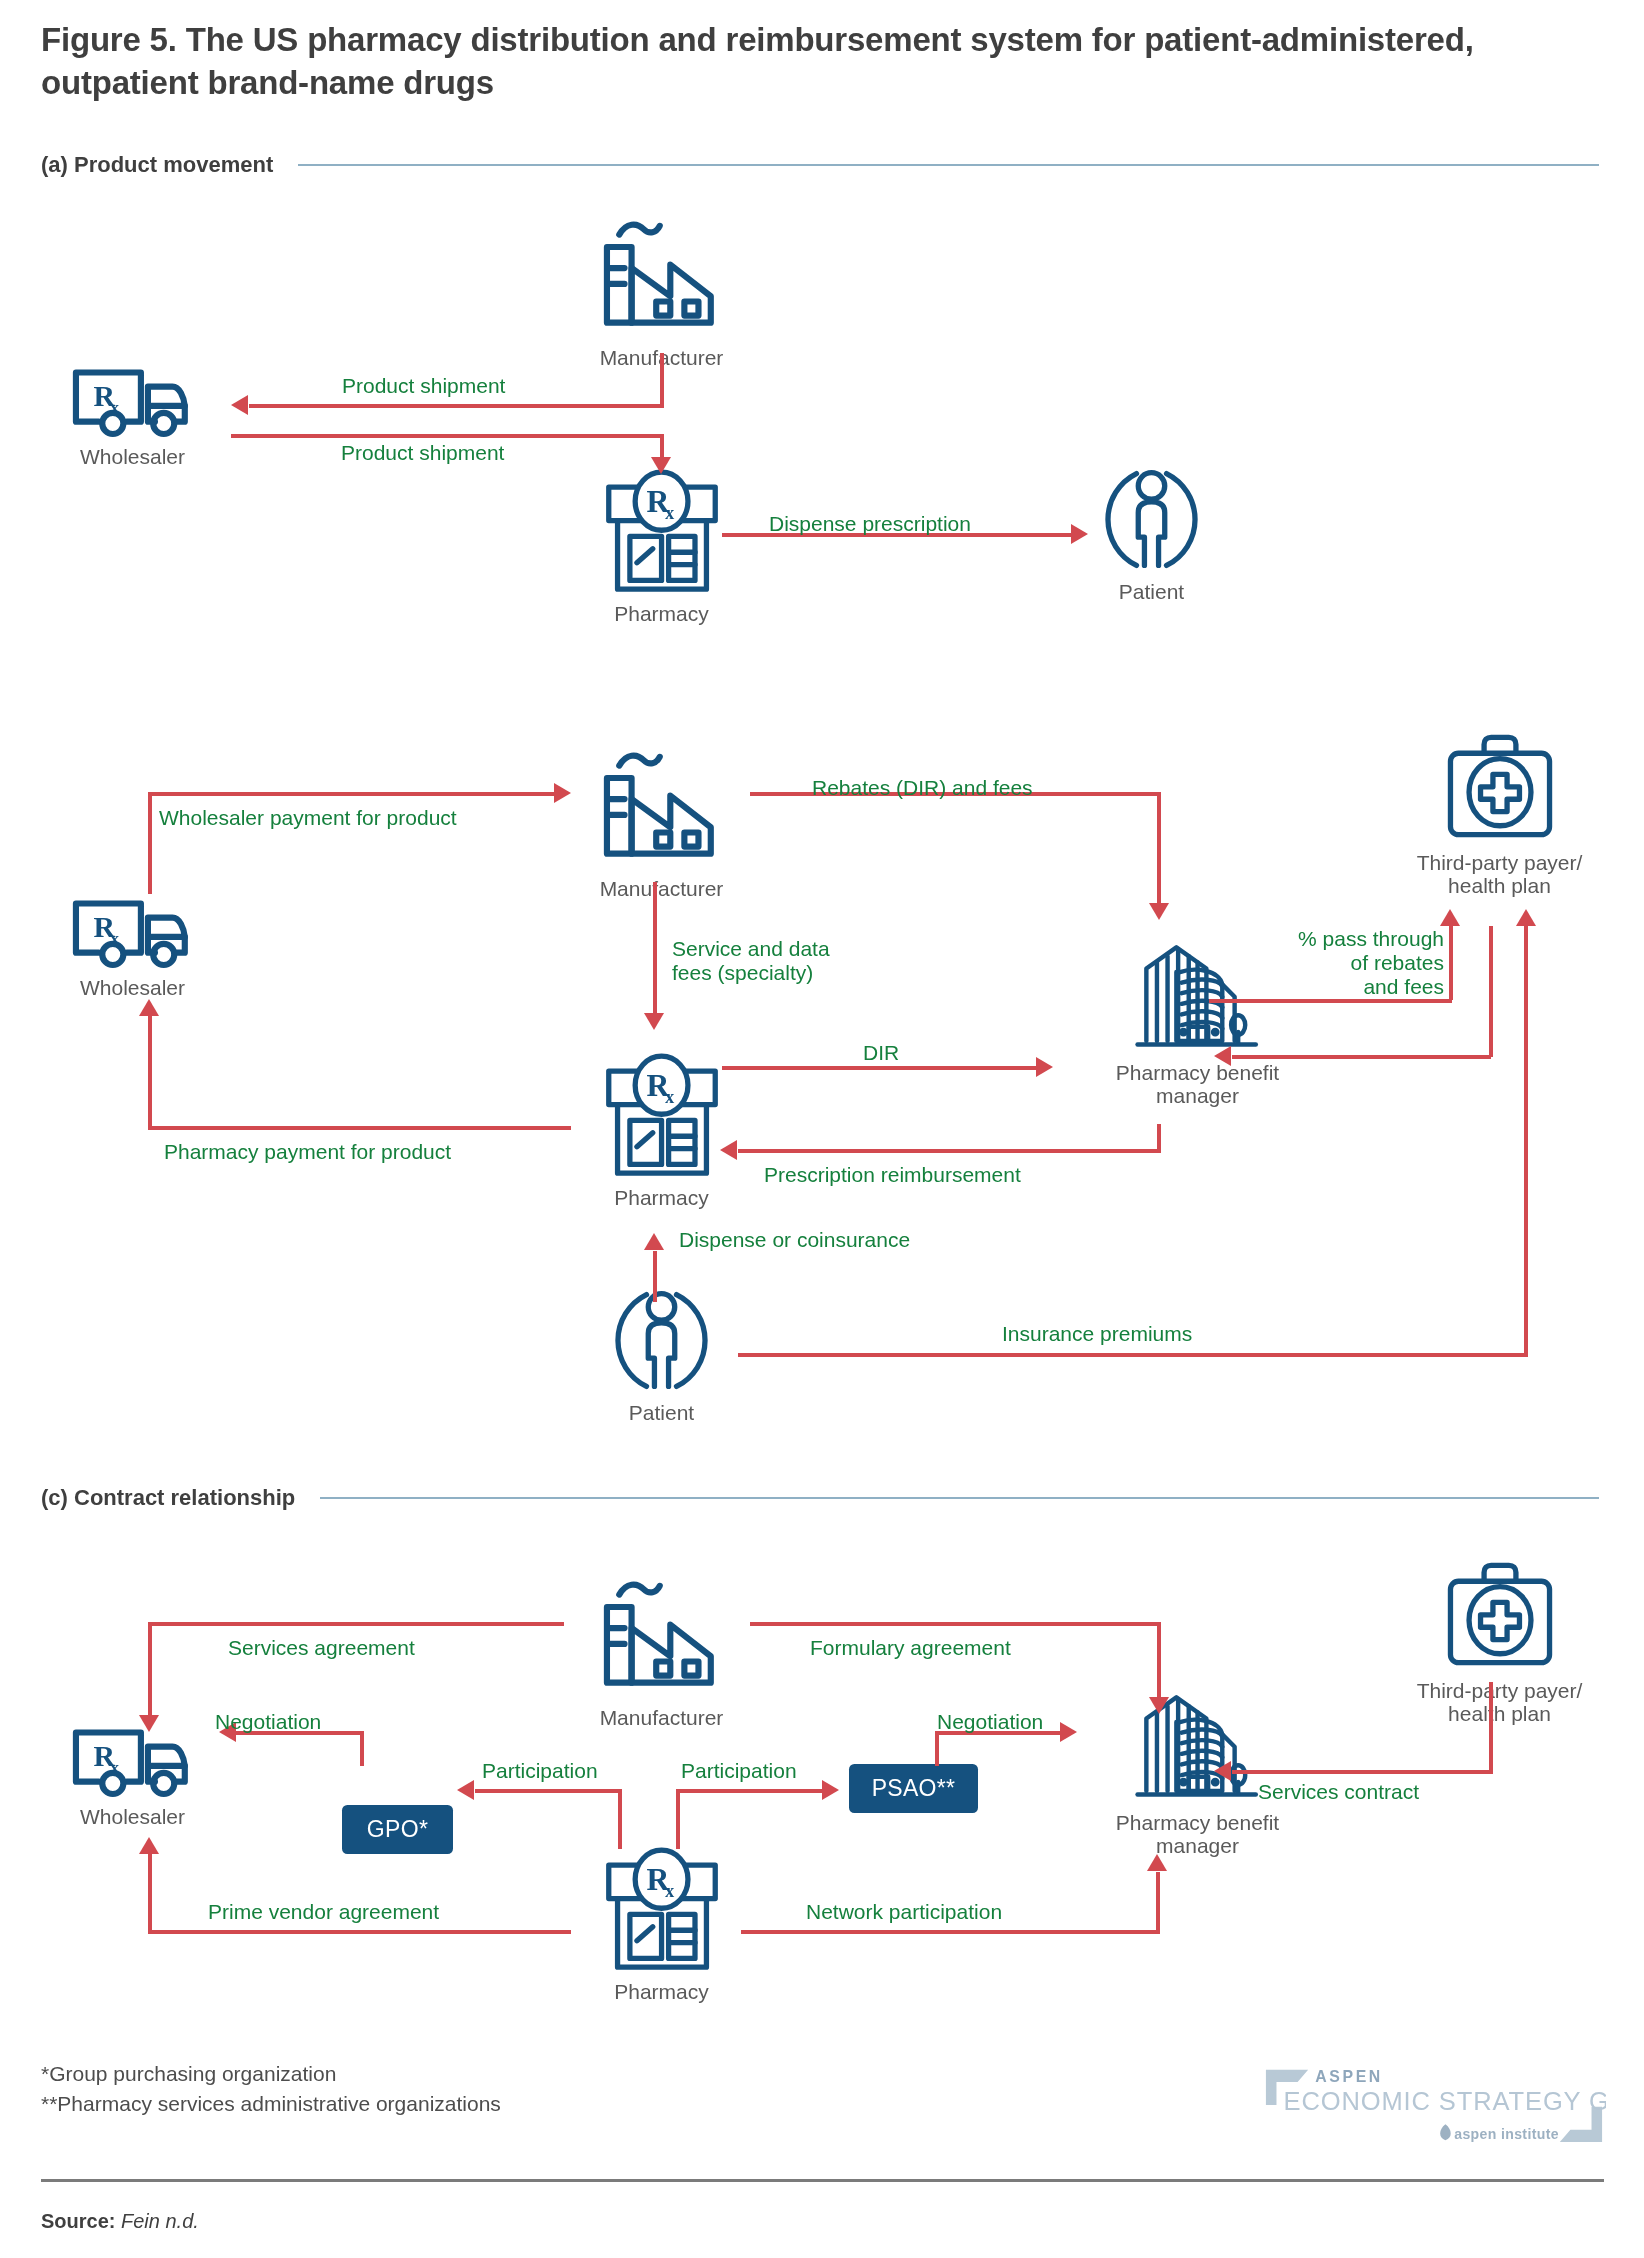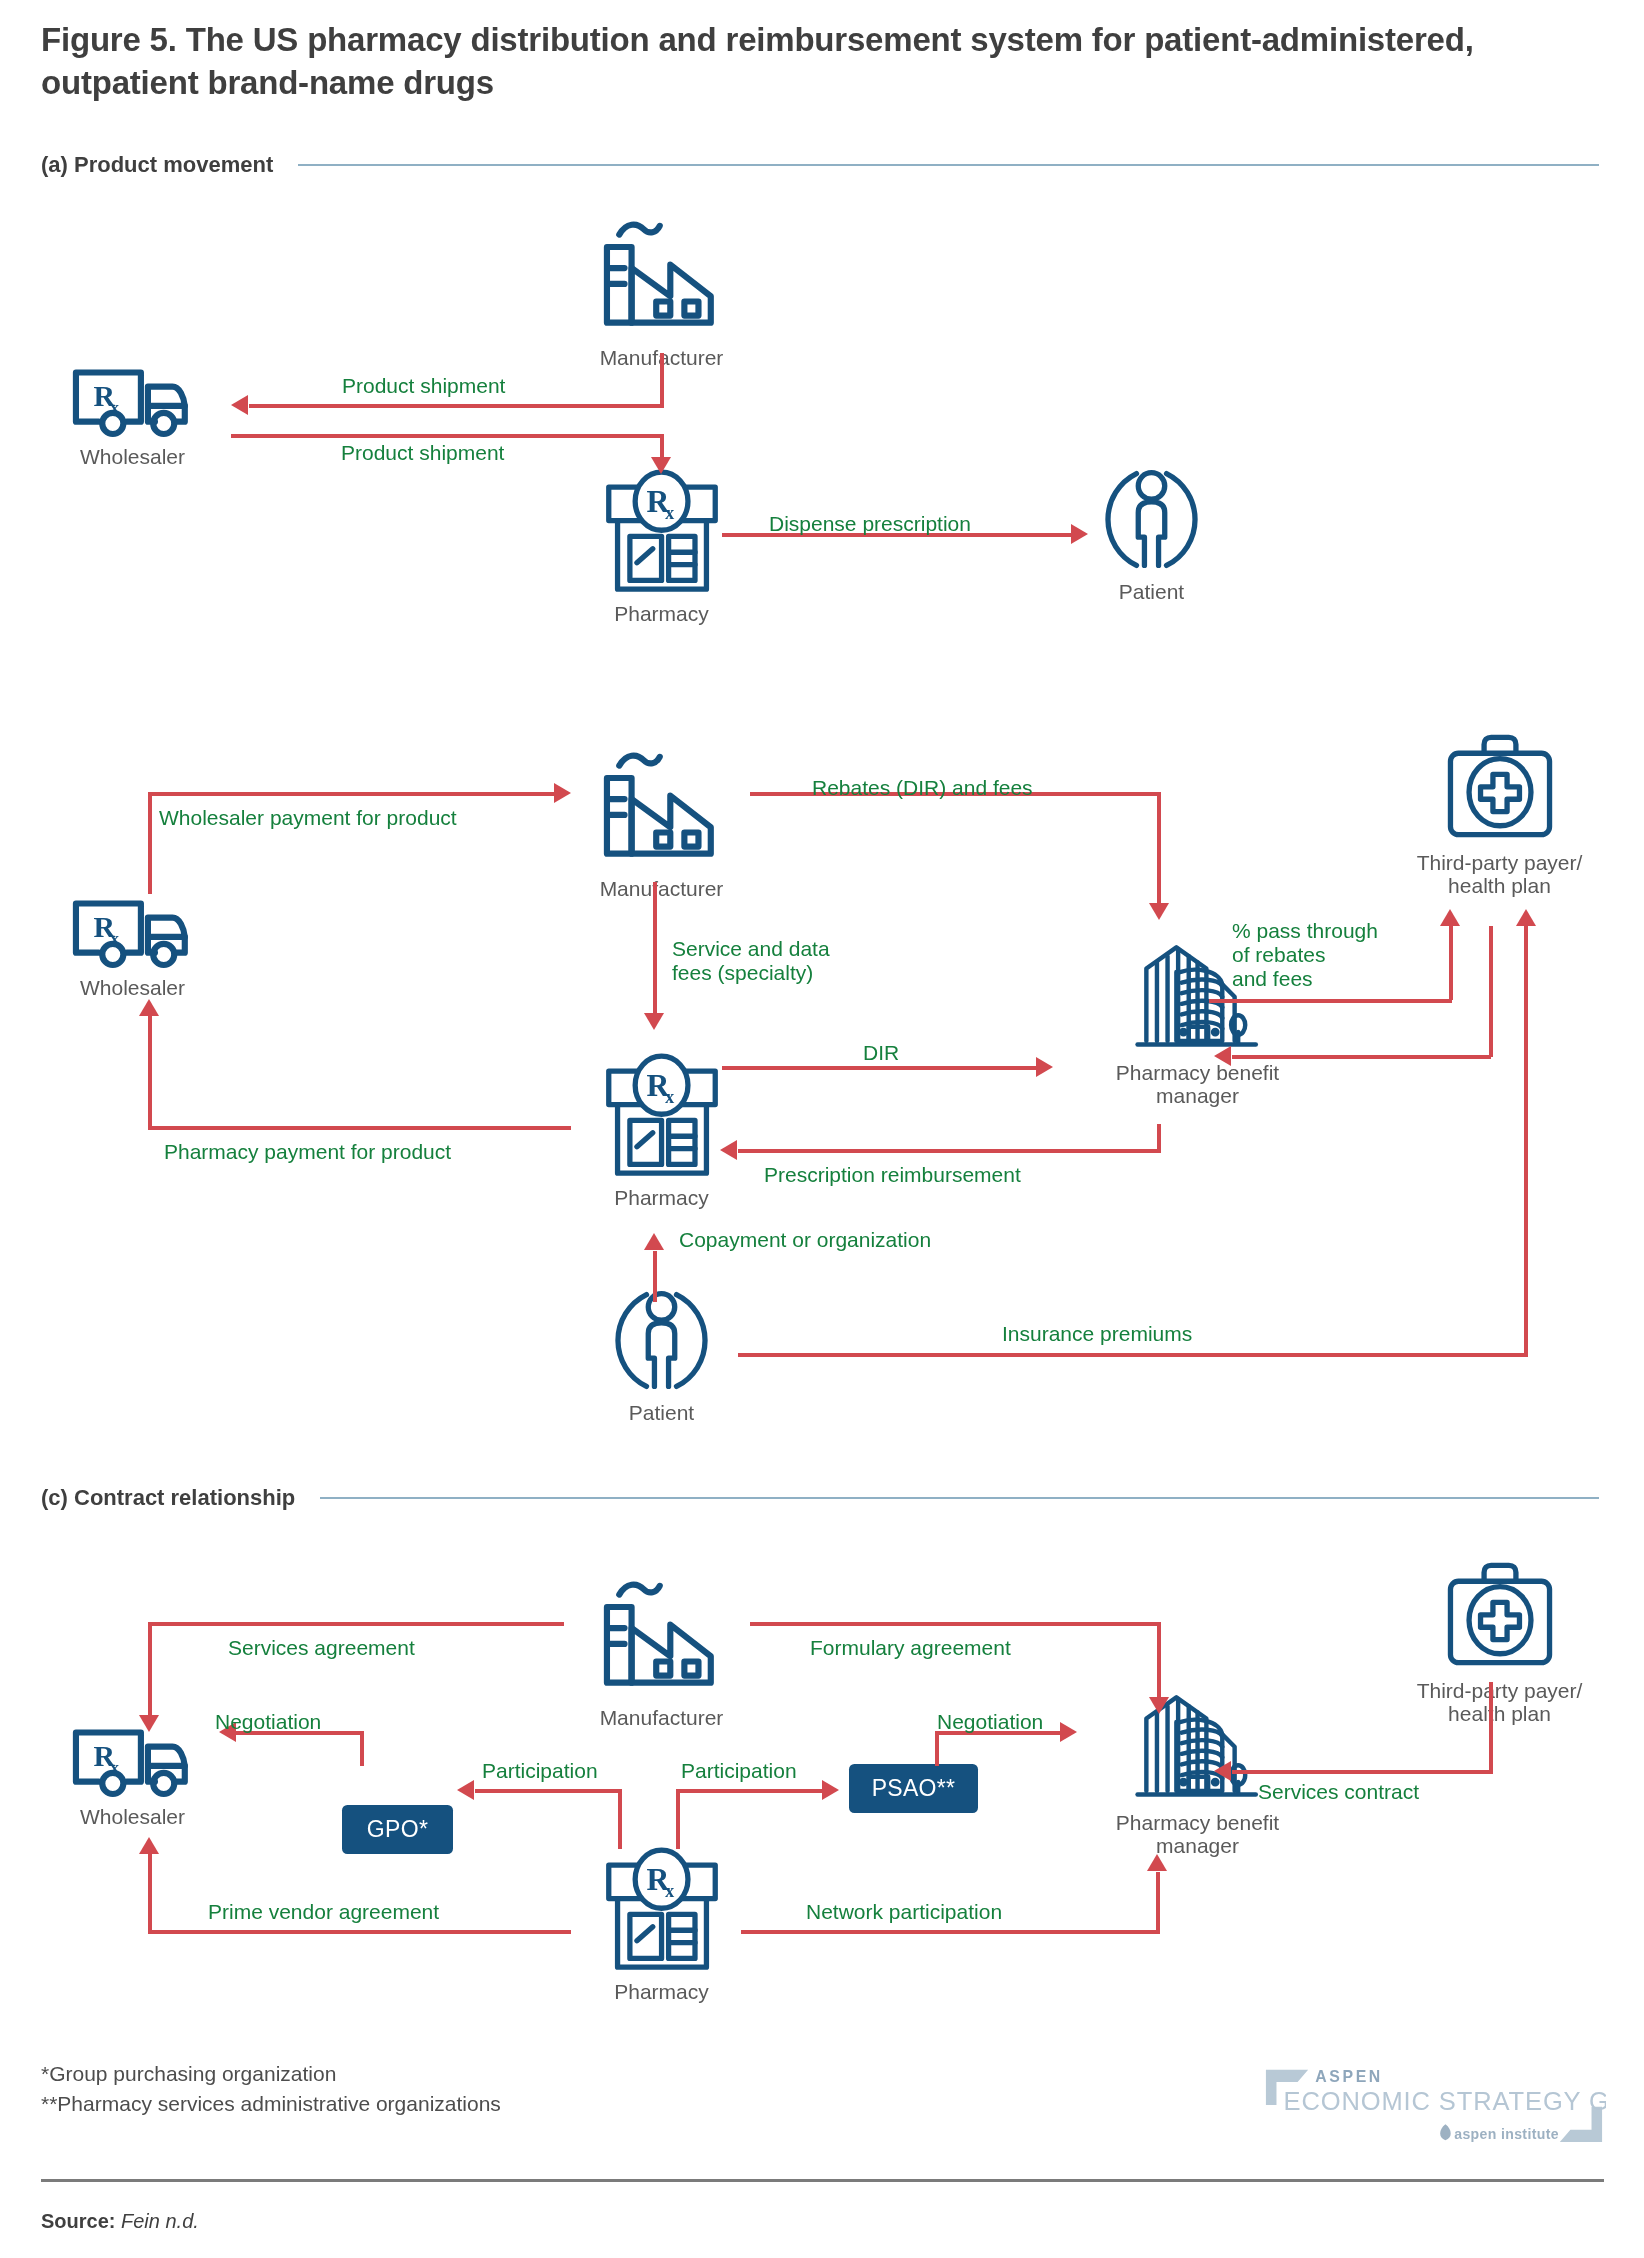--- a/index.html
+++ b/index.html
@@ -38,21 +38,21 @@
   .v-line{width:3.5px;}
   .arw{position:absolute;width:0;height:0;}
   .arw.left  {border-top:10.6px solid transparent;border-bottom:10.6px solid transparent;border-right:17.6px solid #d2494f;}
   .arw.right {border-top:10.6px solid transparent;border-bottom:10.6px solid transparent;border-left:17.6px solid #d2494f;}
   .arw.up    {border-left:10.6px solid transparent;border-right:10.6px solid transparent;border-bottom:17.6px solid #d2494f;}
   .arw.down  {border-left:10.6px solid transparent;border-right:10.6px solid transparent;border-top:17.6px solid #d2494f;}
 
   
   .elabel{position:absolute;font-size:21px;color:#15803d;line-height:1.15;white-space:pre-line;}
   .elabel.c{text-align:center;}
-  .elabel.r{}
+  .elabel.r{text-align:right;margin-top:8px;}
 
   
   .pill{
     position:absolute;background:#15517f;color:#ffffff;
     font-size:23px;border-radius:5.3px;
     display:flex;align-items:center;justify-content:center;
     letter-spacing:0.3px;
   }
 
   
@@ -276,21 +276,21 @@
   <div class="arw up" style="left:139px;top:999px;"></div>
   <div class="elabel" style="left:164px;top:1140px;">Pharmacy payment for product</div>
 
   <div class="v-line" style="left:1157px;top:1124px;height:28px;"></div>
   <div class="h-line" style="left:738px;top:1149px;width:423px;"></div>
   <div class="arw left" style="left:720px;top:1140px;"></div>
   <div class="elabel" style="left:764px;top:1163px;">Prescription reimbursement</div>
 
   <div class="v-line" style="left:653px;top:1251px;height:51px;"></div>
   <div class="arw up" style="left:644px;top:1233px;"></div>
-  <div class="elabel" style="left:679px;top:1228px;">Copayment or organization</div>
+  <div class="elabel" style="left:679px;top:1228px;">Dispense or coinsurance</div>
 
   <div class="h-line" style="left:738px;top:1353px;width:790px;"></div>
   <div class="v-line" style="left:1524px;top:926px;height:431px;"></div>
   <div class="arw up" style="left:1516px;top:909px;"></div>
   <div class="elabel" style="left:1002px;top:1322px;">Insurance premiums</div>
 
   <div class="sec-head" style="top:1485px;">
     <span class="lbl">(c) Contract relationship</span>
     <span class="rule"></span>
   </div>

